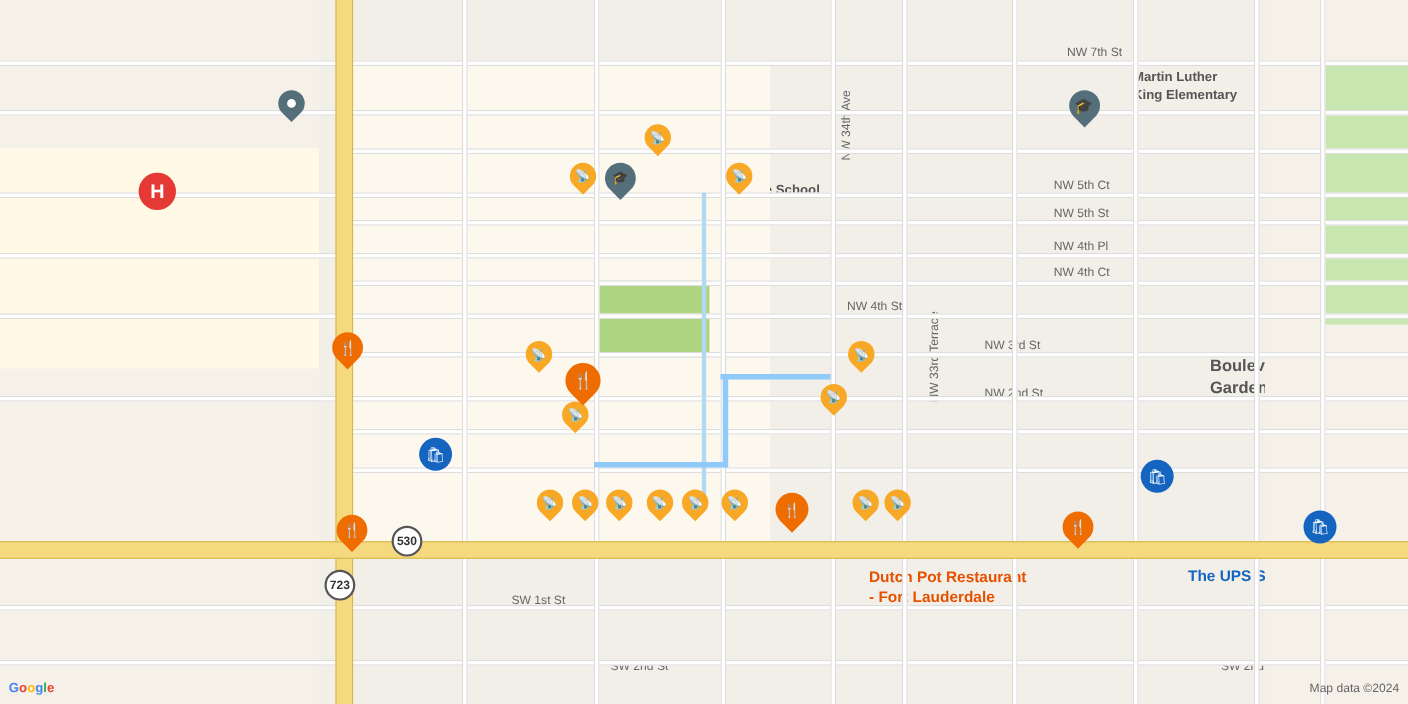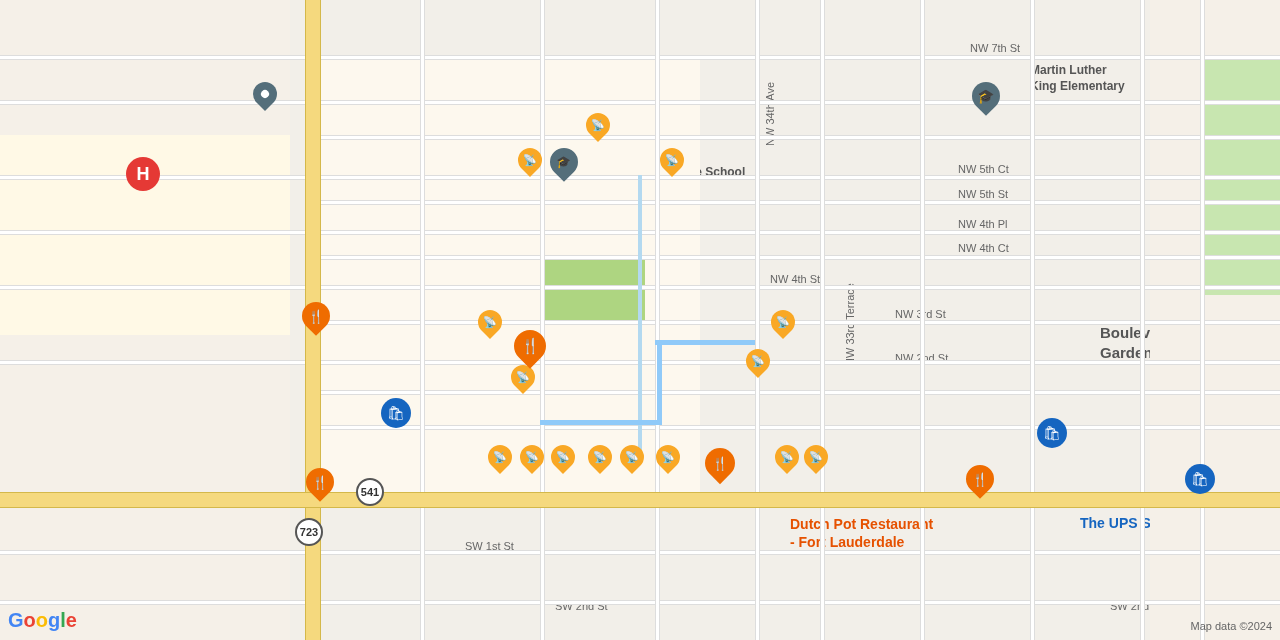--- a/index.html
+++ b/index.html
@@ -91,21 +91,21 @@
       font-family: Arial, sans-serif;
       white-space: nowrap;
       z-index: 100;
     }
 
     
     .google-logo {
       position: absolute;
       bottom: 8px;
       left: 8px;
-      font-size: 20px;
+      font-size: 12px;
       font-weight: bold;
       z-index: 100;
     }
     .g-blue { color: #4285F4; }
     .g-red { color: #EA4335; }
     .g-yellow { color: #FBBC05; }
     .g-green { color: #34A853; }
 
     
     .map-copyright {
@@ -425,21 +425,21 @@
 
   <div style="position:absolute; top:465px; left:980px; z-index:50; transform:translateX(-50%);">
     <div style="width:28px; height:28px; background:#ef6c00; border-radius:50% 50% 50% 0; transform:rotate(-45deg); display:flex; align-items:center; justify-content:center; position:relative;">
       <span style="position:absolute; transform:rotate(45deg); color:white; font-size:13px;">🍴</span>
     </div>
   </div>
 
   <div class="shop-pin" style="top:418px; left:1052px; background:#1565c0;">🛍</div>
   <div class="shop-pin" style="top:464px; left:1200px; background:#1565c0;">🛍</div>
 
-  <div class="road-badge" style="top:478px; left:356px;">541</div>
+  <div class="road-badge" style="top:478px; left:356px;">530</div>
   <div class="road-badge" style="top:518px; left:295px;">723</div>
 
   <div class="google-logo">
     <span class="g-blue">G</span><span class="g-red">o</span><span class="g-yellow">o</span><span class="g-blue">g</span><span class="g-green">l</span><span class="g-red">e</span>
   </div>
 
   <span class="map-copyright">Map data ©2024</span>
 </div>
 
 </body></html>

